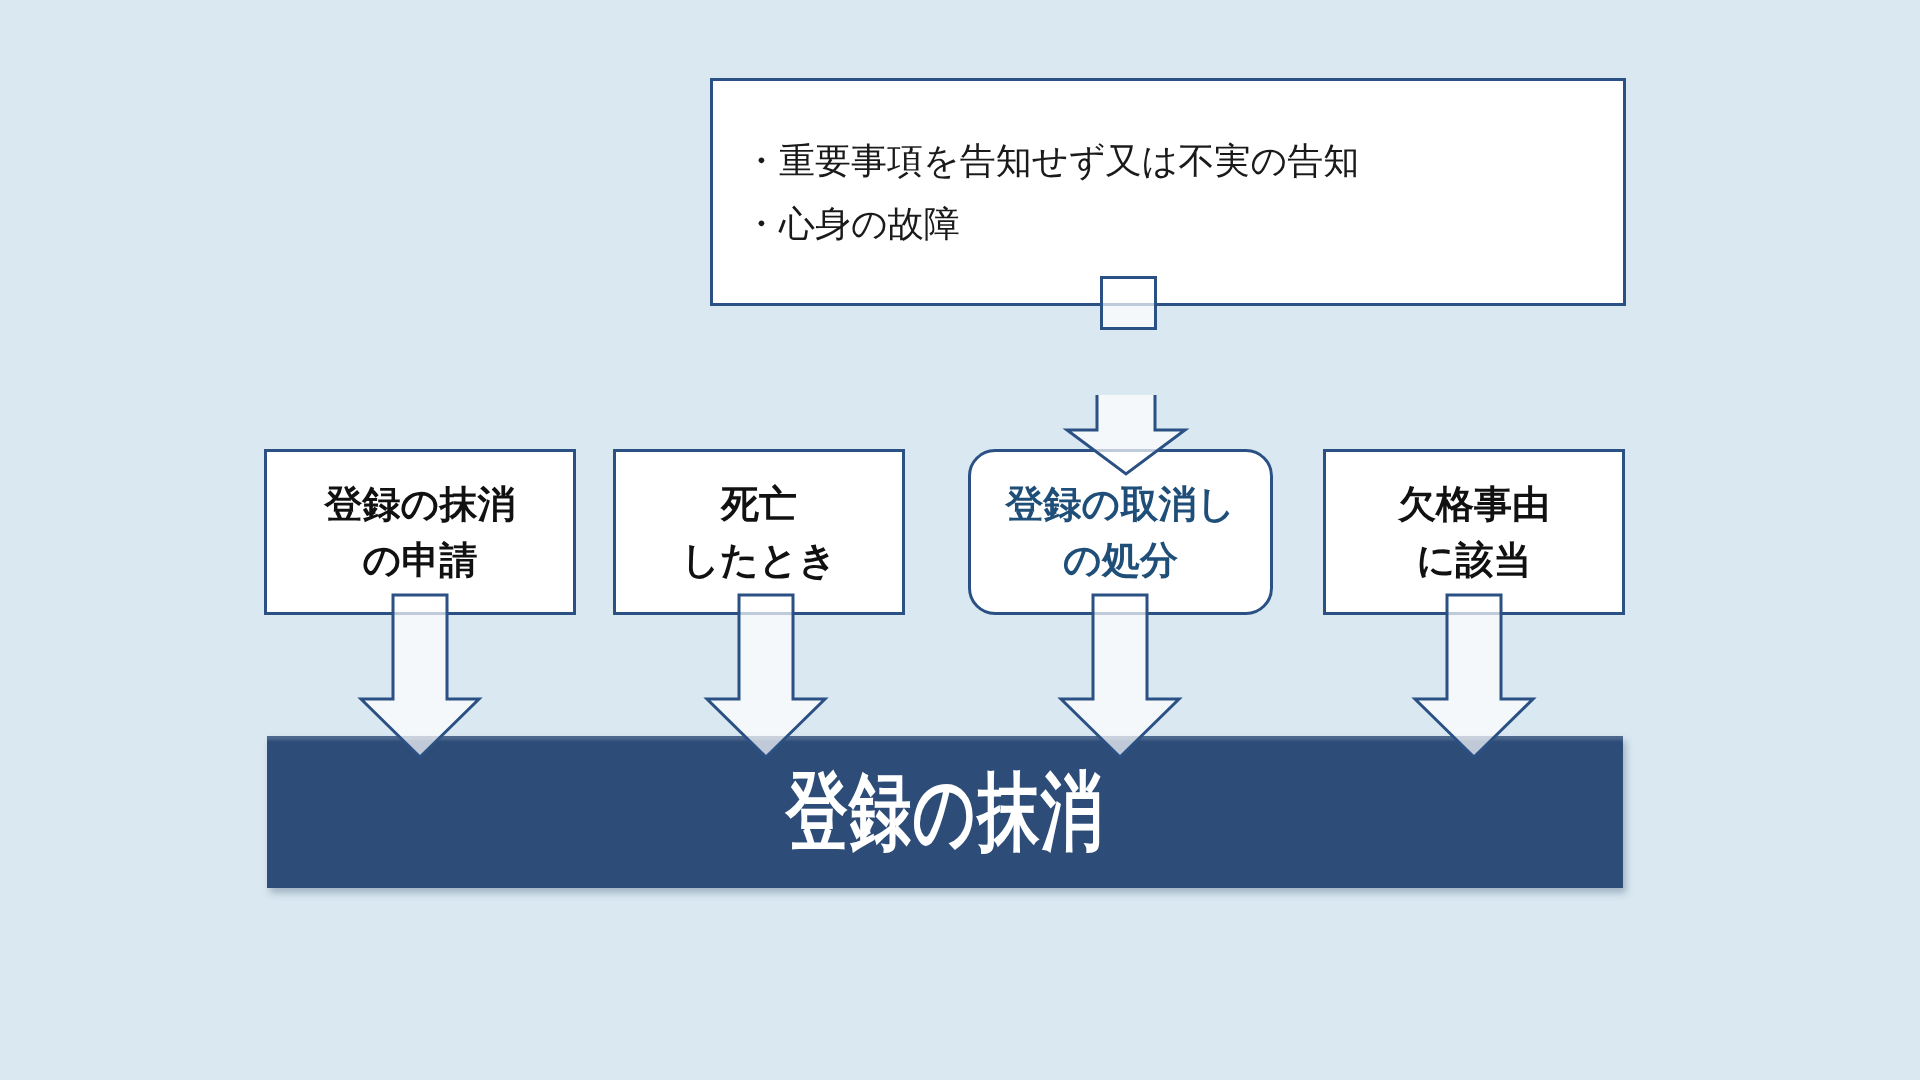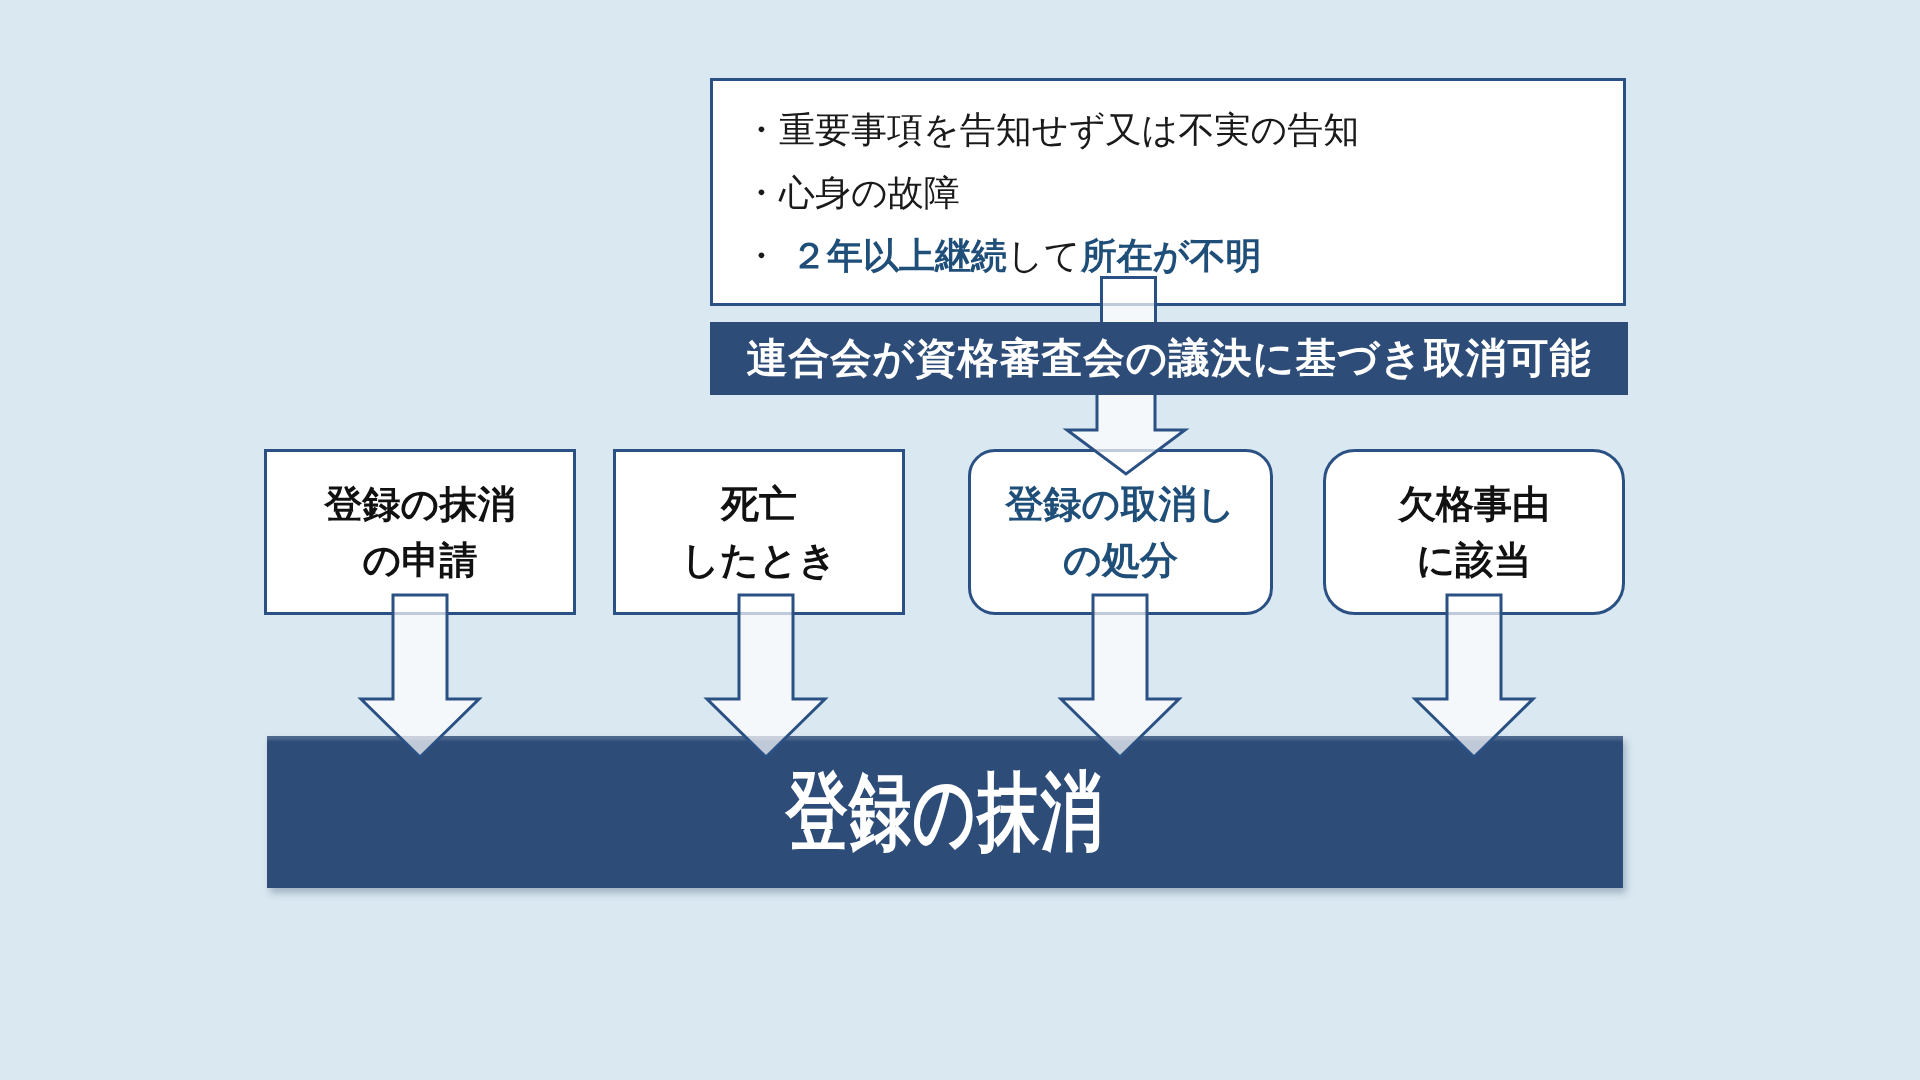--- a/index.html
+++ b/index.html
@@ -52,21 +52,21 @@
     position:absolute;top:449px;height:166px;
     background:#ffffff;border:3px solid var(--box-border);box-sizing:border-box;
     display:flex;flex-direction:column;align-items:center;justify-content:center;
     font-size:38px;font-weight:700;line-height:56px;color:#111111;text-align:center;
     z-index:1;
   }
   .cause-box.em{color:var(--accent-text);}
   .cause-box.b1{left:264px;width:312px;}
   .cause-box.b2{left:613px;width:292px;}
   .cause-box.b3{left:968px;width:305px;border-radius:27px;}
-  .cause-box.b4{left:1323px;width:302px;border-radius:32px;}
+  .cause-box.b4{left:1323px;width:302px;}
 
   
   .result-bar{
     position:absolute;left:267px;top:736px;width:1356px;height:152px;
     background:var(--navy-fill);z-index:1;
     display:flex;align-items:center;justify-content:center;
     box-shadow:inset 0 5px 3px -1px rgba(255,255,255,0.16), 3px 5px 7px rgba(60,80,110,0.35);
   }
   .result-bar .label{
     color:#ffffff;font-weight:700;font-size:86px;letter-spacing:2px;
@@ -87,30 +87,24 @@
 
 <div class="stage">
 
   <div class="conditions-box">
     <div class="condition-item">
       <span class="bullet">・</span><span>重要事項を告知せず又は不実の告知</span>
     </div>
     <div class="condition-item">
       <span class="bullet">・</span><span>心身の故障</span>
     </div>
-    <div class="condition-item emph-line">
-      <span class="bullet">・</span><span class="em">２年以上継続</span><span>して</span><span class="em">所在が不明</span>
-    </div>
   </div>
 
   <div class="connector"></div>
 
-  <div class="decision-banner">
-    <span class="label">連合会が資格審査会の議決に基づき取消可能</span>
-  </div>
 
   <div class="cause-box b1">
     <span>登録の抹消</span>
     <span>の申請</span>
   </div>
   <div class="cause-box b2">
     <span>死亡</span>
     <span>したとき</span>
   </div>
   <div class="cause-box b3 em">

